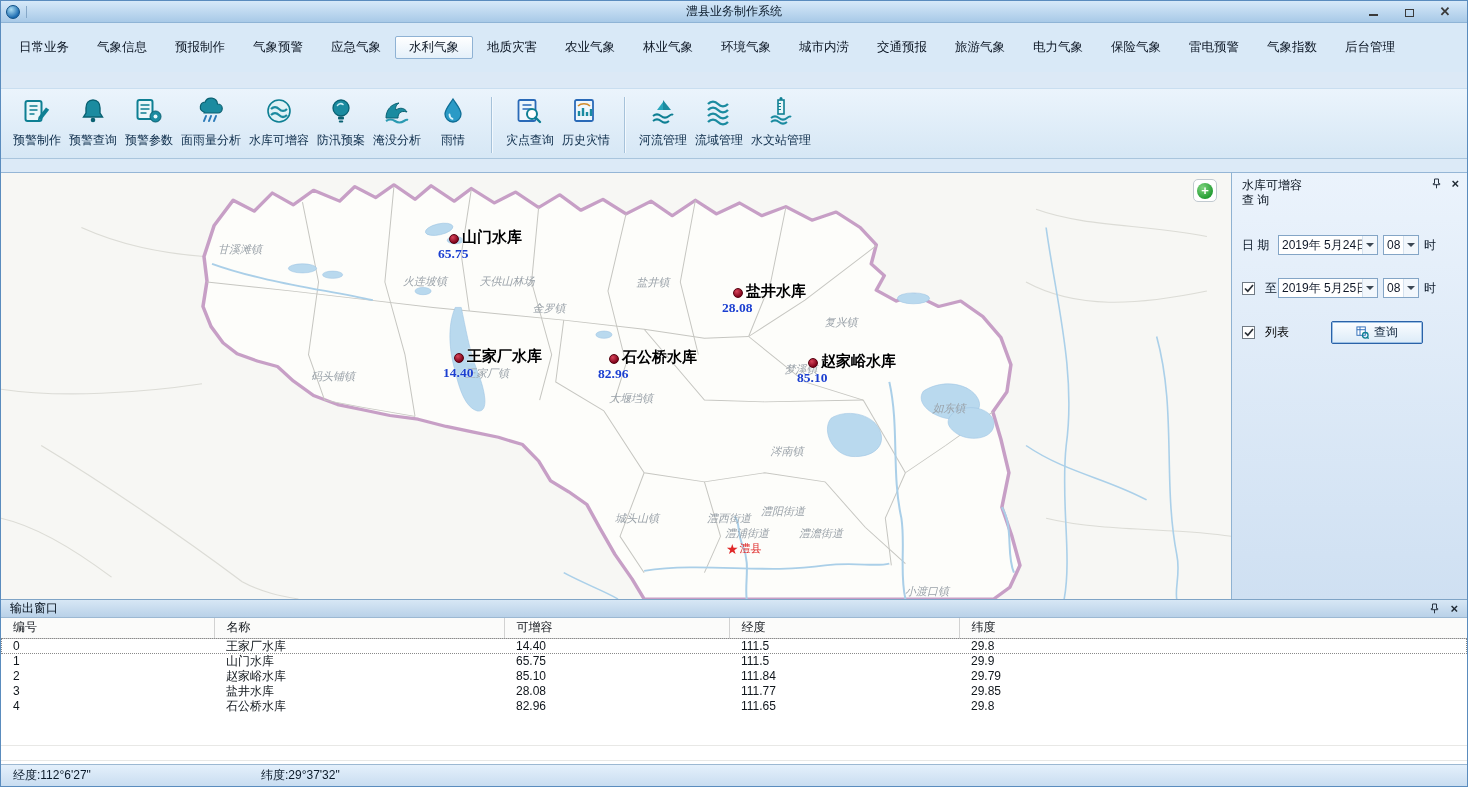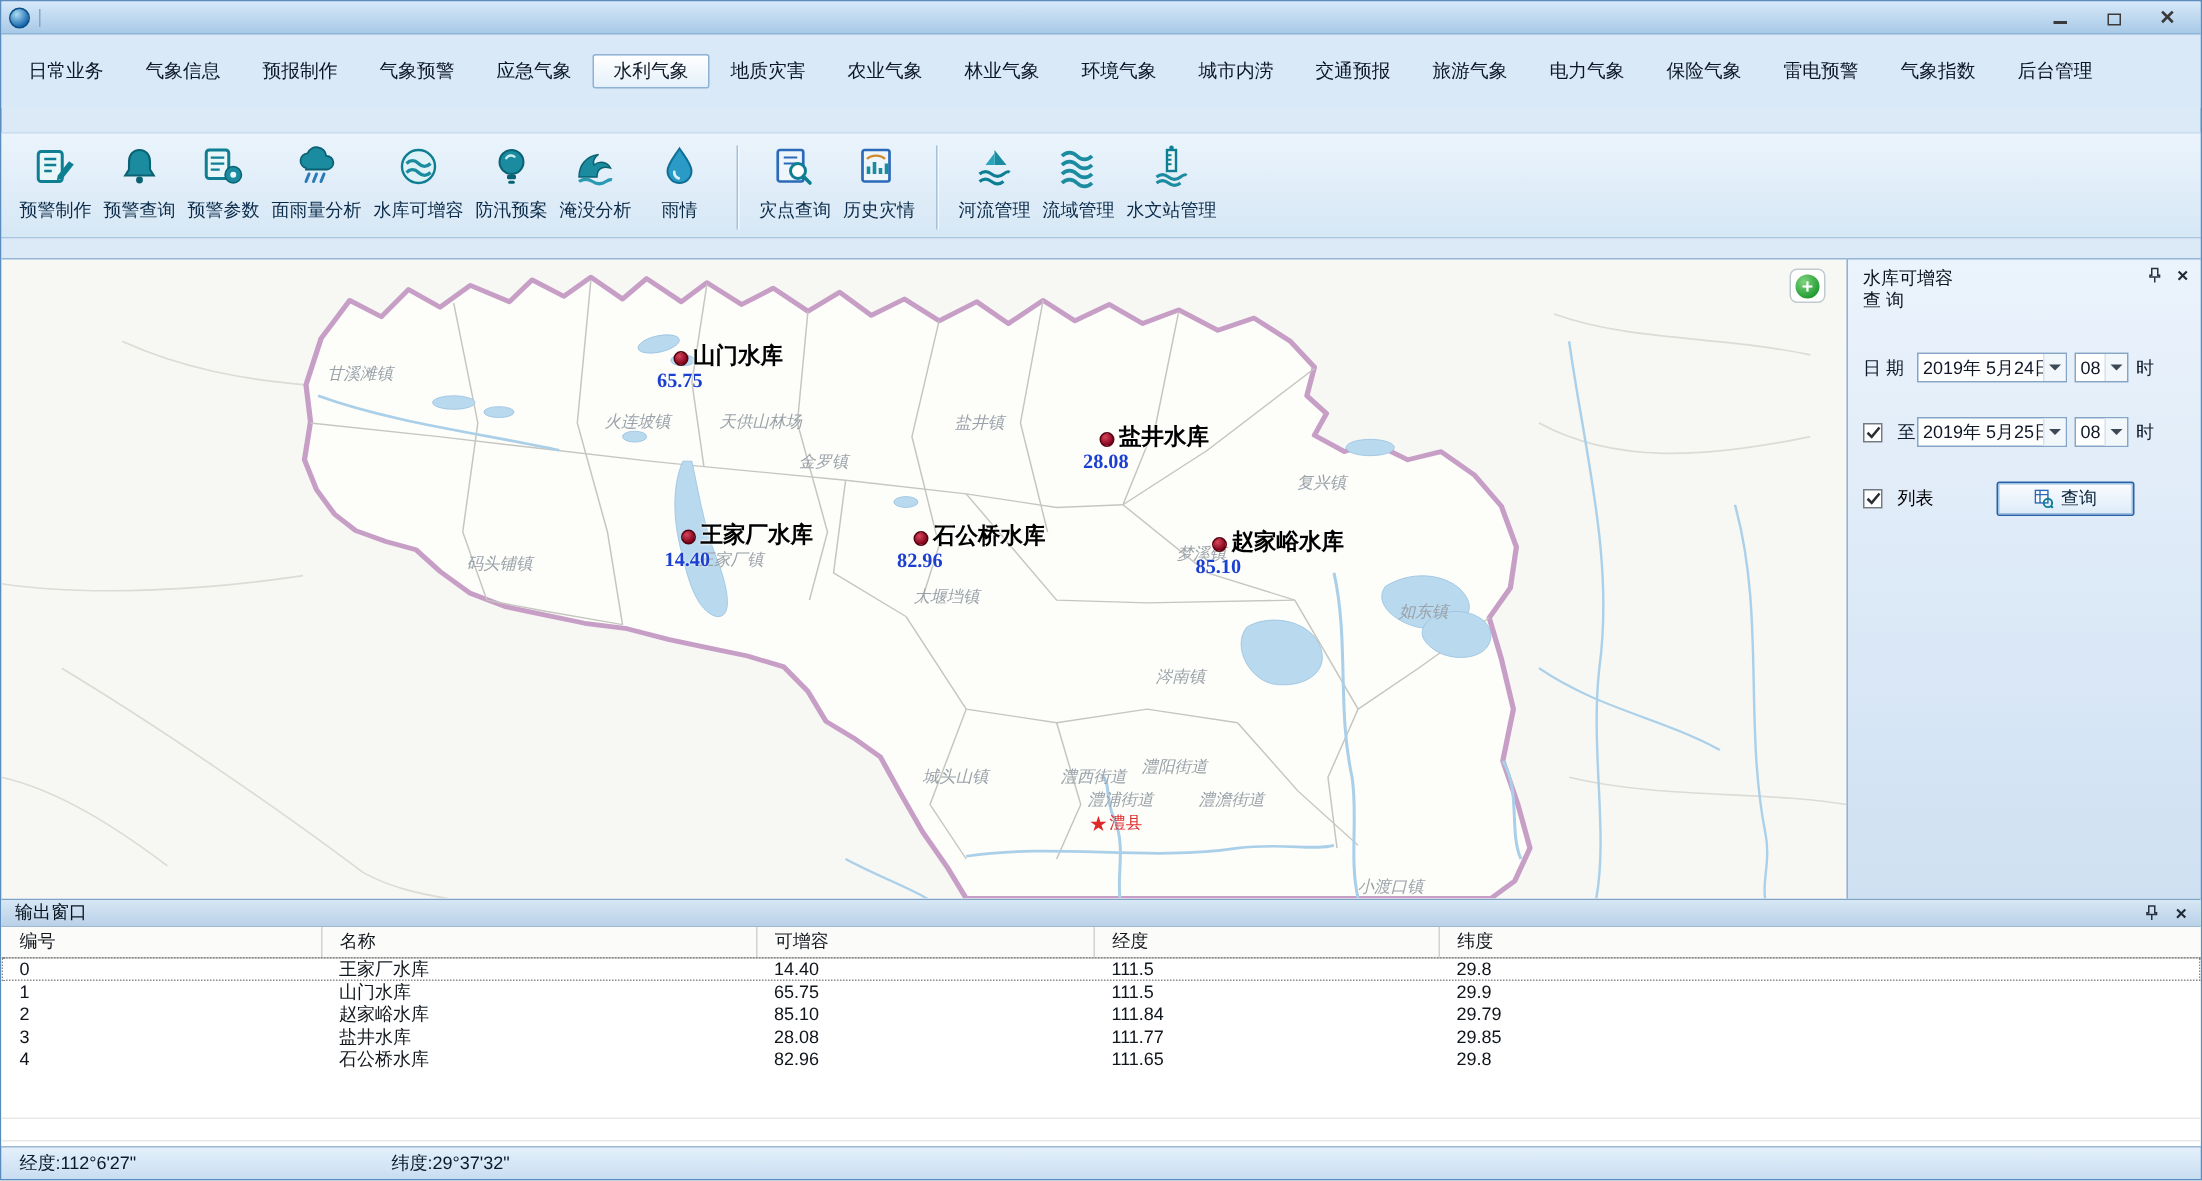--- a/index.html
+++ b/index.html
@@ -171,20 +171,21 @@
   .status-cell-1 { margin-left:12px; width:248px; }
 </style>
 </head>
 <body>
 
 <div class="window">
 
   <div class="titlebar">
     <div class="app-icon"></div>
     <div class="titlebar-sep"></div>
+    <div class="title">澧县业务制作系统</div>
     <div class="win-controls">
       <div class="win-btn">
           <div class="min-glyph"></div>
         </div>
       <div class="win-btn">
           <div class="max-glyph"></div>
         </div>
       <div class="win-btn close-btn">
           <span>✕</span>
         </div>
@@ -416,21 +417,21 @@
           <path d="M210,100 C260,120 320,128 370,140"></path>
         </g>
       </svg>
 
       <div class="map-overlay">
           <span class="town-label" style="left: 239px; top: 76px;">甘溪滩镇</span>
           <span class="town-label" style="left: 424px; top: 108px;">火连坡镇</span>
           <span class="town-label" style="left: 506px; top: 108px;">天供山林场</span>
           <span class="town-label" style="left: 548px; top: 135px;">金罗镇</span>
           <span class="town-label" style="left: 652px; top: 109px;">盐井镇</span>
-          <span class="town-label" style="left: 840px; top: 149px; margin-left: 40px;">复兴镇</span>
+          <span class="town-label" style="left: 840px; top: 149px;">复兴镇</span>
           <span class="town-label" style="left: 332px; top: 203px;">码头铺镇</span>
           <span class="town-label" style="left: 486px; top: 200px;">王家厂镇</span>
           <span class="town-label" style="left: 800px; top: 196px;">梦溪镇</span>
           <span class="town-label" style="left: 630px; top: 225px;">大堰垱镇</span>
           <span class="town-label" style="left: 786px; top: 278px;">涔南镇</span>
           <span class="town-label" style="left: 948px; top: 235px;">如东镇</span>
           <span class="town-label" style="left: 636px; top: 345px;">城头山镇</span>
           <span class="town-label" style="left: 728px; top: 345px; text-align: right;">澧西街道</span>
           <span class="town-label" style="left: 782px; top: 338px;">澧阳街道</span>
           <span class="town-label" style="left: 746px; top: 360px;">澧浦街道</span>

